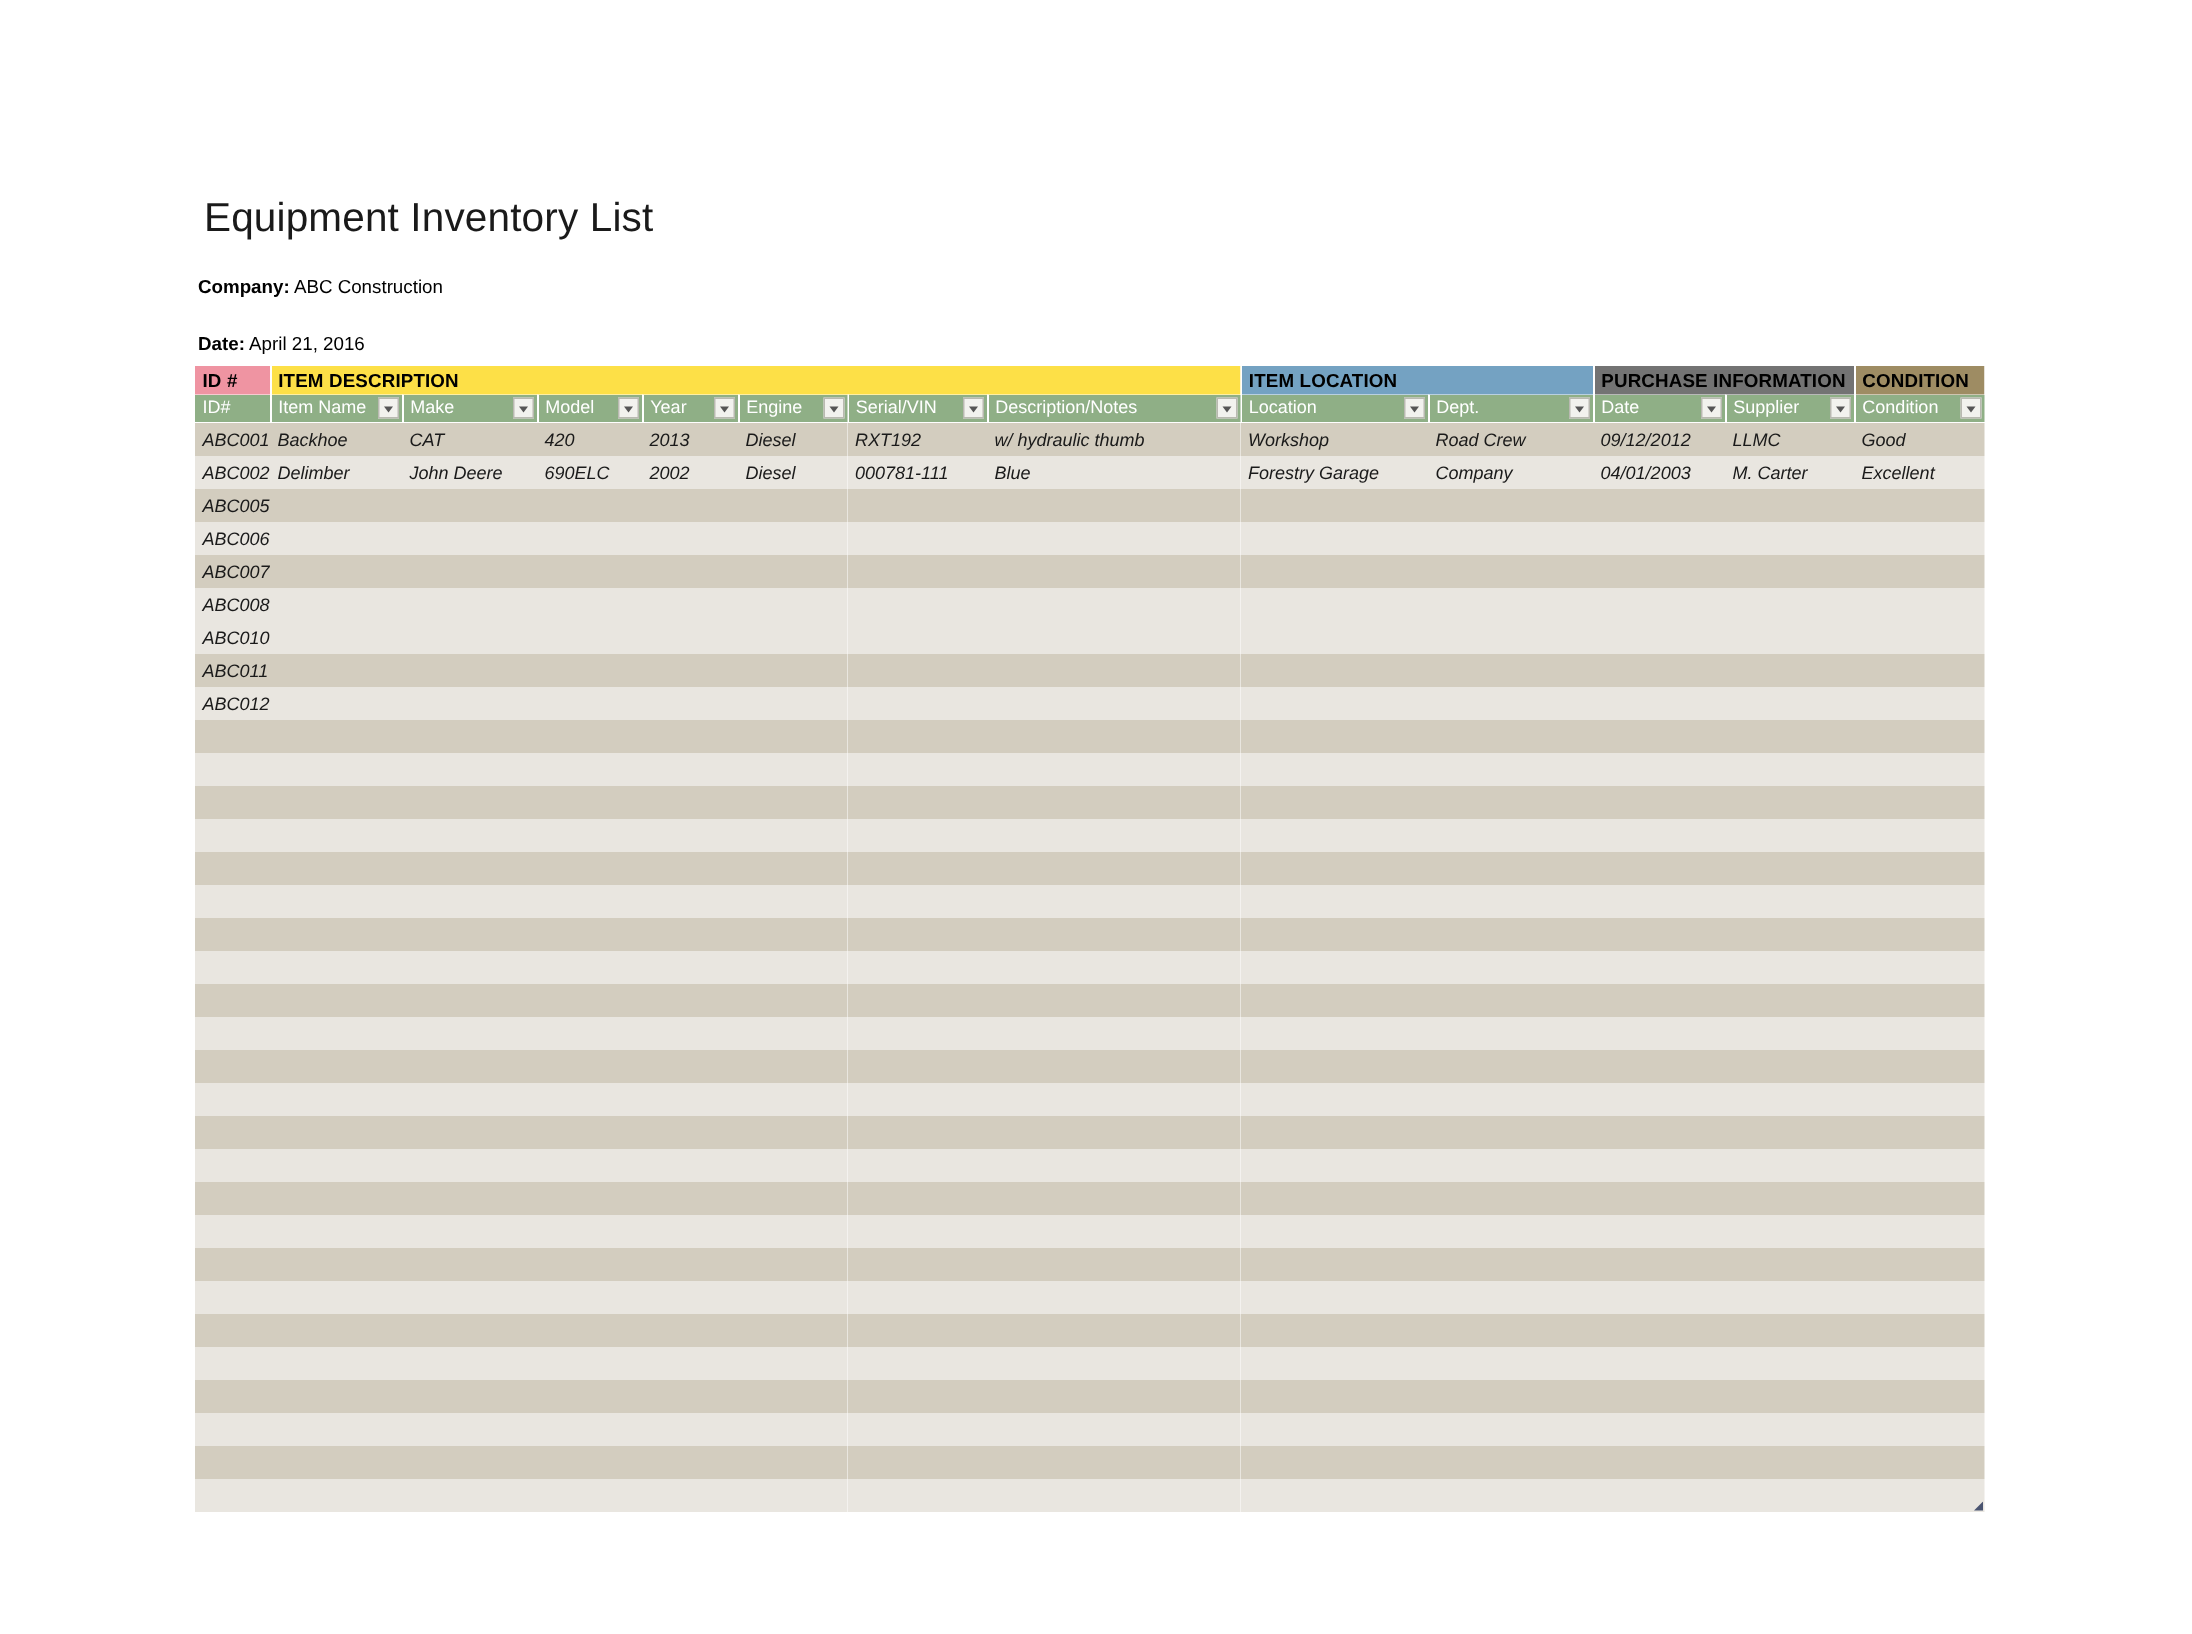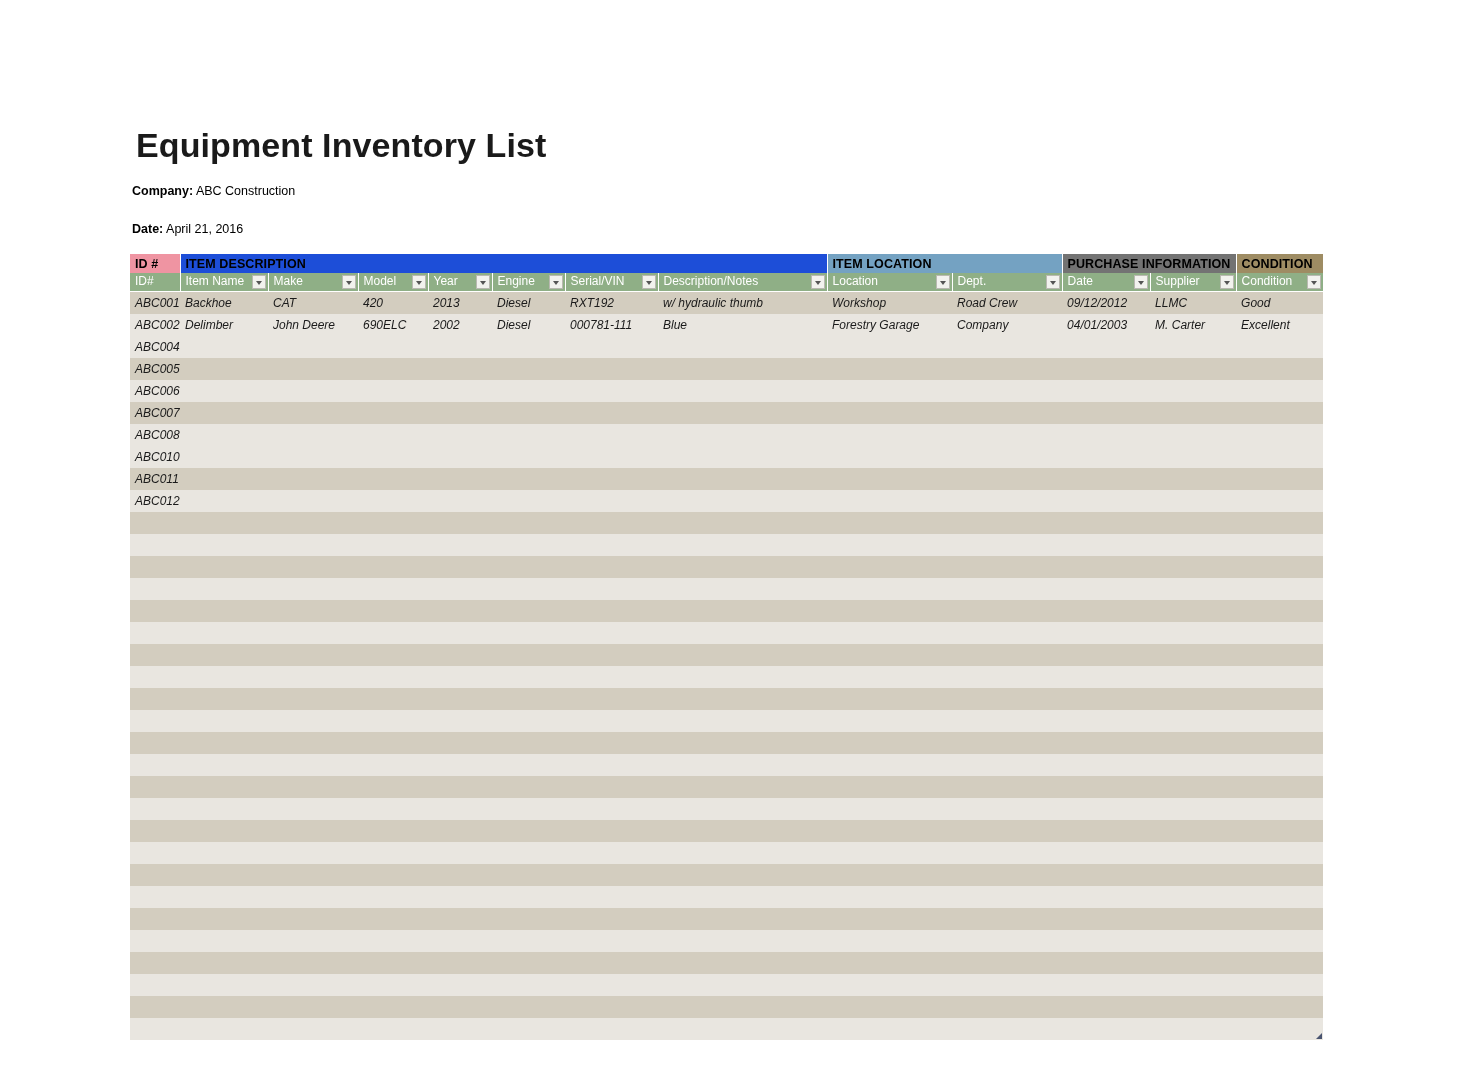--- a/index.html
+++ b/index.html
@@ -16,22 +16,22 @@
   }
 
   
   #sheet {
     position: absolute;
     left: 130px;
     top: 128px;
     width: 1193px;
   }
   #doc-title {
-    font-size: 34px;
-    font-weight: 700;
+    font-size: 27px;
+    font-weight: 400;
     color: #1a1a1a;
     letter-spacing: 0.1px;
     line-height: 34px;
     margin: 0 0 6px 6px;
     white-space: nowrap;
   }
   .meta-line {
     font-size: 12.5px;
     color: #000;
     line-height: 18px;
@@ -41,21 +41,21 @@
   }
   .meta-label {
     font-weight: bold;
   }
   .meta-value {
     font-weight: normal;
   }
 
   
   #inv-table {
-    margin-top: 16px;
+    margin-top: 6px;
     width: 1193px;
     border-collapse: collapse;
     table-layout: fixed;
     font-size: 12px;
   }
   #inv-table td, #inv-table th {
     padding: 0;
     margin: 0;
     border: 0;
     overflow: hidden;
@@ -68,21 +68,21 @@
     font-size: 12.5px;
     font-weight: bold;
     color: #000;
     text-align: left;
     vertical-align: middle;
     padding-left: 5px !important;
     letter-spacing: 0.1px;
     border-right: 1px solid #ffffff !important;
   }
   .grp-id   { background: #ef94a2; }
-  .grp-desc { background: #1d4ed8; }
+  .grp-desc { background: #fde047; }
   .grp-loc  { background: #74a2c2; }
   .grp-pur  { background: #737373; }
   .grp-con  { background: #9e8c63; }
 
   
   .fh {
     height: 18px;
     background: #8faf86;
     color: #ffffff;
     font-size: 12px;
@@ -230,35 +230,20 @@
             <td>2002</td>
             <td>Diesel</td>
             <td>000781-111</td>
             <td>Blue</td>
             <td>Forestry Garage</td>
             <td>Company</td>
             <td>04/01/2003</td>
             <td>M. Carter</td>
             <td>Excellent</td>
           </tr>
-          <tr class="drow even">
-            <td>ABC004</td>
-            <td></td>
-            <td></td>
-            <td></td>
-            <td></td>
-            <td></td>
-            <td></td>
-            <td></td>
-            <td></td>
-            <td></td>
-            <td></td>
-            <td></td>
-            <td></td>
-          </tr>
           <tr class="drow odd">
             <td>ABC005</td>
             <td></td>
             <td></td>
             <td></td>
             <td></td>
             <td></td>
             <td></td>
             <td></td>
             <td></td>

